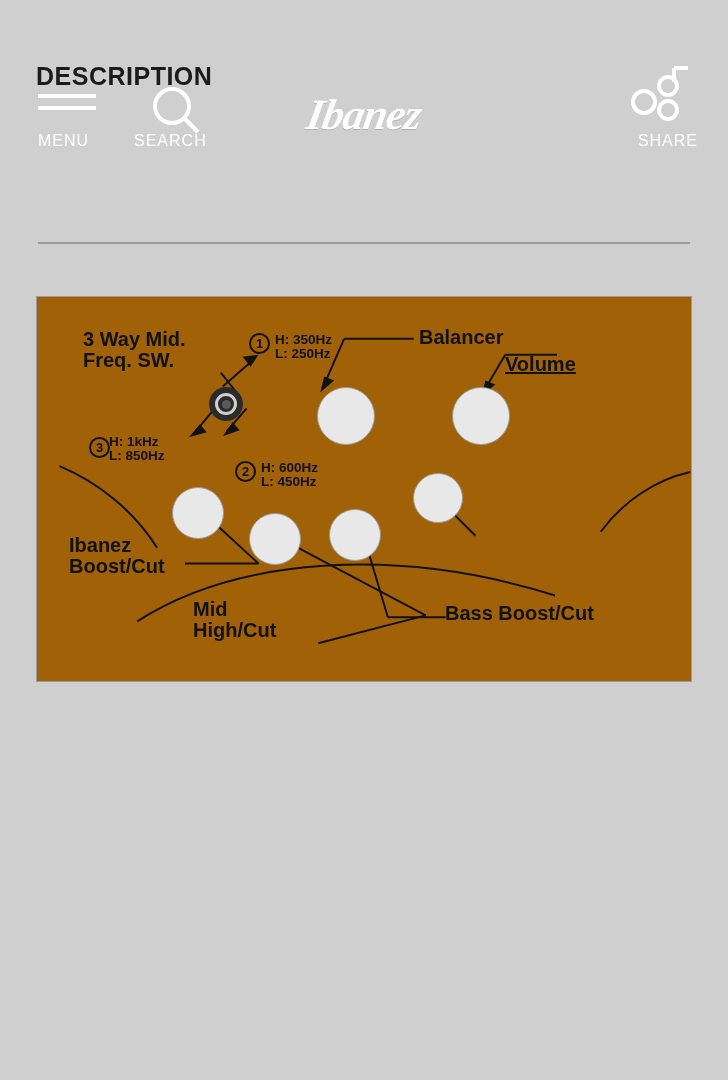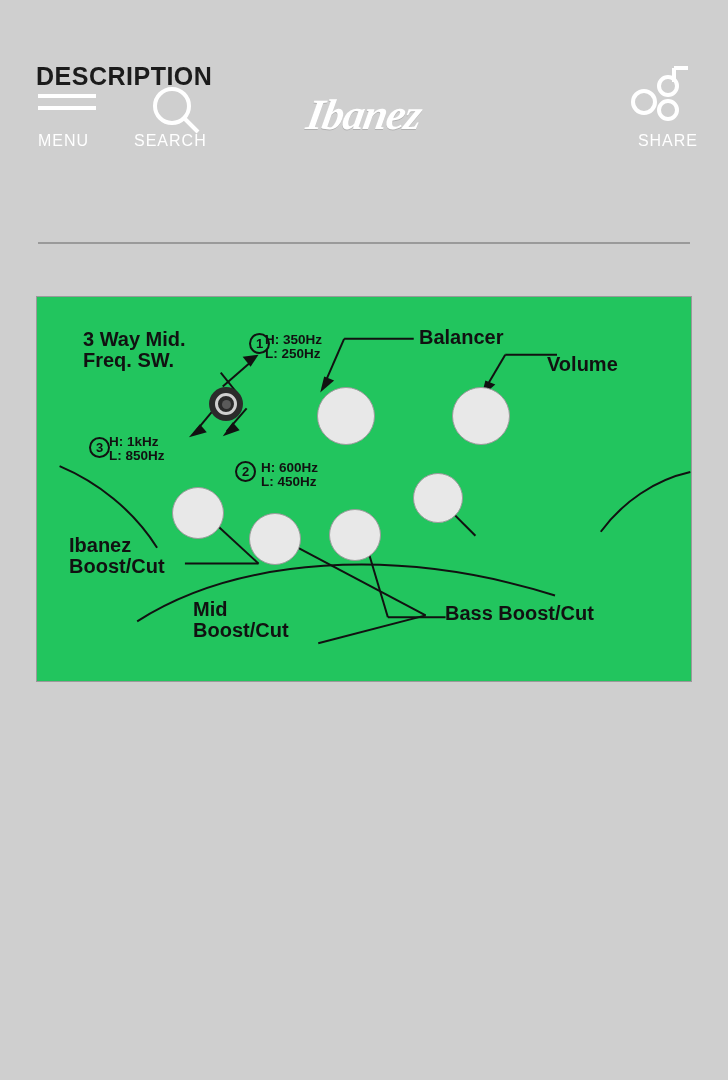--- a/index.html
+++ b/index.html
@@ -58,21 +58,21 @@
     position: absolute; left: 38px; top: 136px;
     font-size: 36px; font-weight: bold; color: #1b1b1b; letter-spacing: .5px;
   }
   .title-rule {
     position: absolute; left: 38px; top: 202px; width: 652px; height: 2px;
     background: #9a9a9a;
   }
 
   
   .panel {
-    position: absolute; background: #22c55e; border: 1px solid #9a9a9a;
+    position: absolute; background: #a16207; border: 1px solid #9a9a9a;
   }
   #panel-controls { left: 36px; top: 256px; width: 656px; height: 386px; }
   #panel-hexa     { left: 36px; top: 658px; width: 656px; height: 402px; }
 
   .panel svg { position: absolute; inset: 0; width: 100%; height: 100%; }
 
   .lbl {
     position: absolute; font-weight: bold; color: #111; line-height: 1.05;
     white-space: pre-line;
   }
@@ -206,34 +206,34 @@
     <div class="switch" style="left:172px; top:90px;">
       <div class="r1">
           <div class="r2"></div>
         </div>
     </div>
 
     <div class="lbl big" style="left:46px; top:32px;">3 Way Mid.
 Freq. SW.</div>
 
     <div class="circnum" style="left:212px; top:36px;">1</div>
-    <div class="lbl small" style="left:228px; top:36px;">H: 350Hz
+    <div class="lbl small" style="left:238px; top:36px;">H: 350Hz
 L: 250Hz</div>
 
     <div class="circnum" style="left:198px; top:164px;">2</div>
     <div class="lbl small" style="left:224px; top:164px;">H: 600Hz
 L: 450Hz</div>
 
     <div class="circnum" style="left:52px; top:140px;">3</div>
     <div class="lbl small" style="left:72px; top:138px;">H: 1kHz
 L: 850Hz</div>
 
     <div class="lbl big" style="left:382px; top:30px;">Balancer</div>
-    <div class="lbl big" style="left:510px; top:57px;">Volume</div>
+    <div class="lbl big" style="left:468px; top:57px;text-decoration:underline;">Volume</div>
     <div class="lbl big" style="left:32px; top:238px;">Ibanez
 Boost/Cut</div>
     <div class="lbl big" style="left:156px; top:302px;">Mid
-Boost/Cut</div>
+High/Cut</div>
     <div class="lbl big" style="left:408px; top:306px;text-align:center;">Bass Boost/Cut</div>
   </div>
 
 
 </div>
 
 </body></html>

